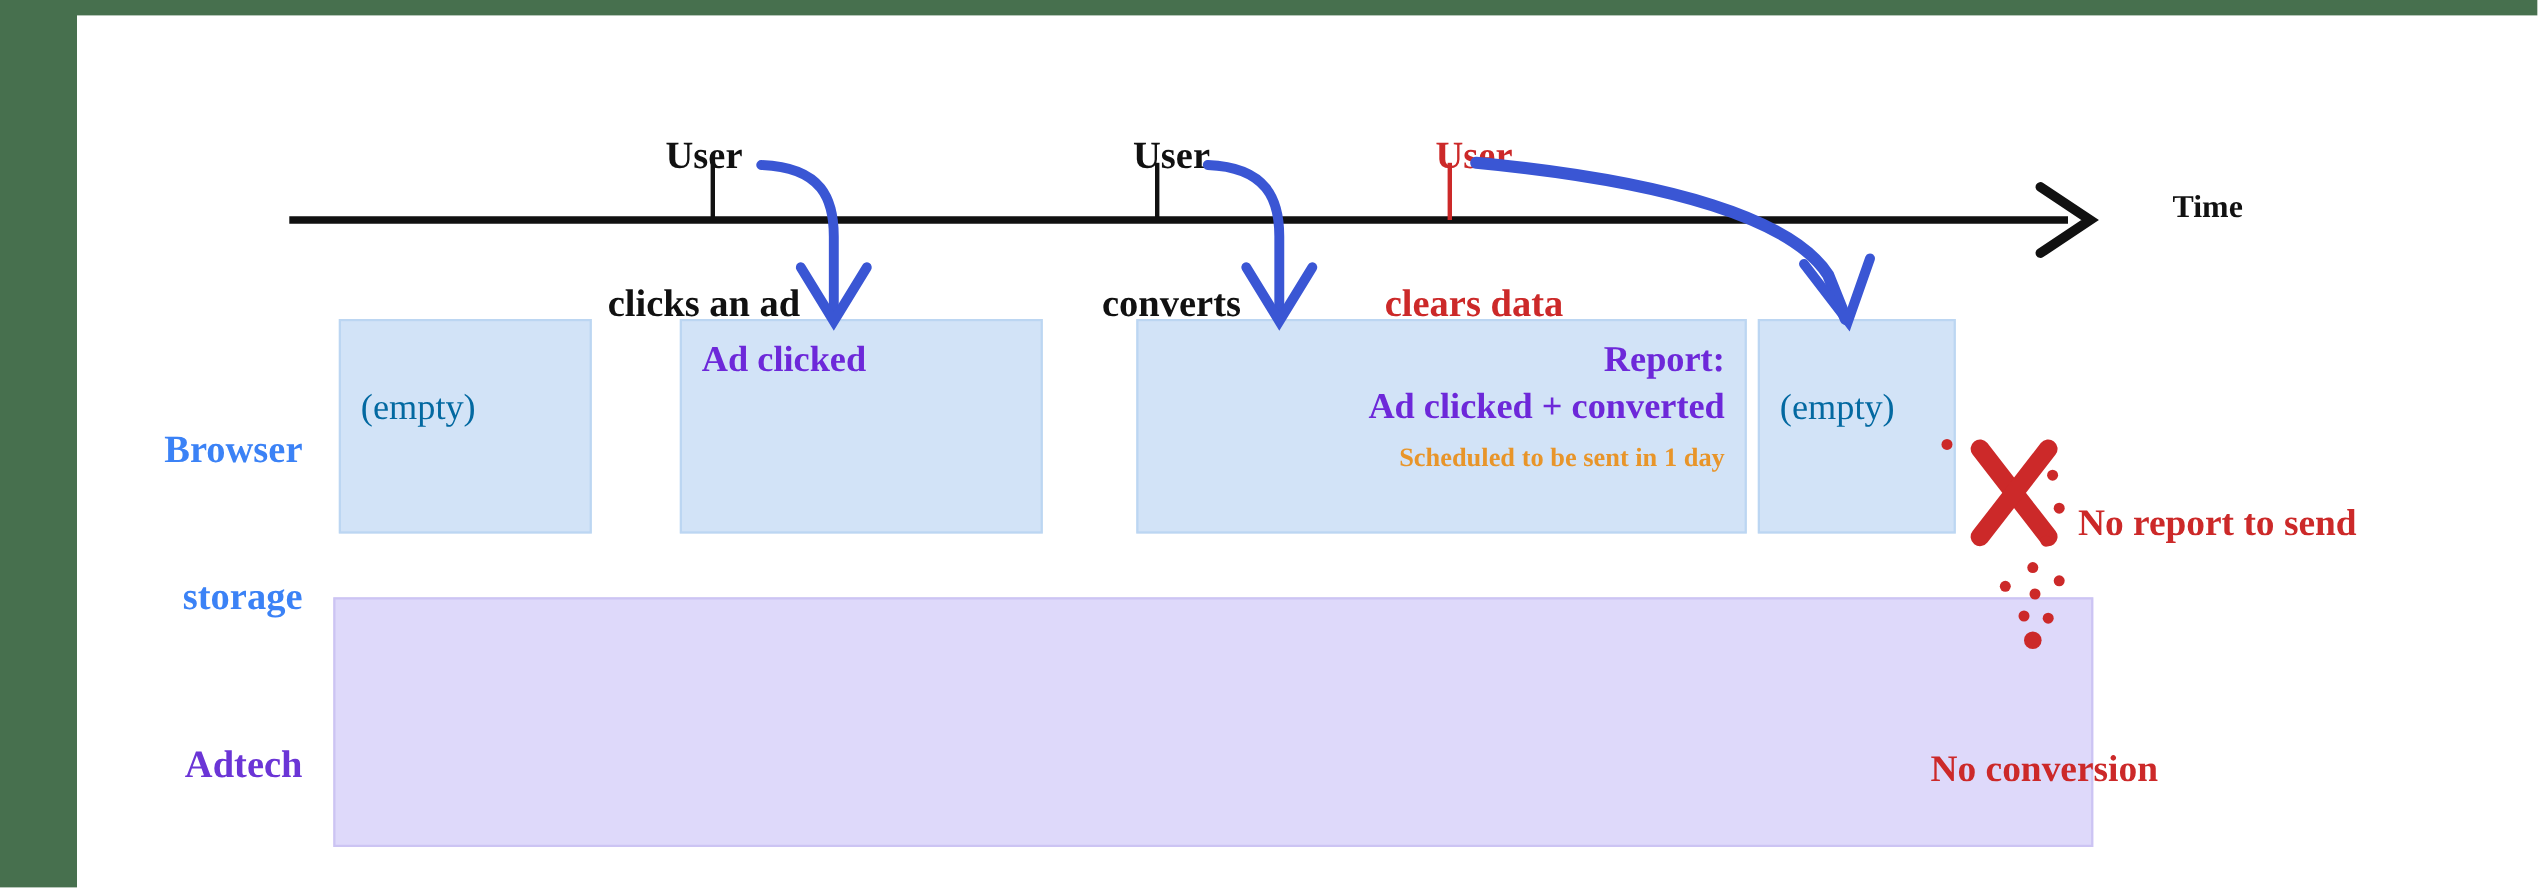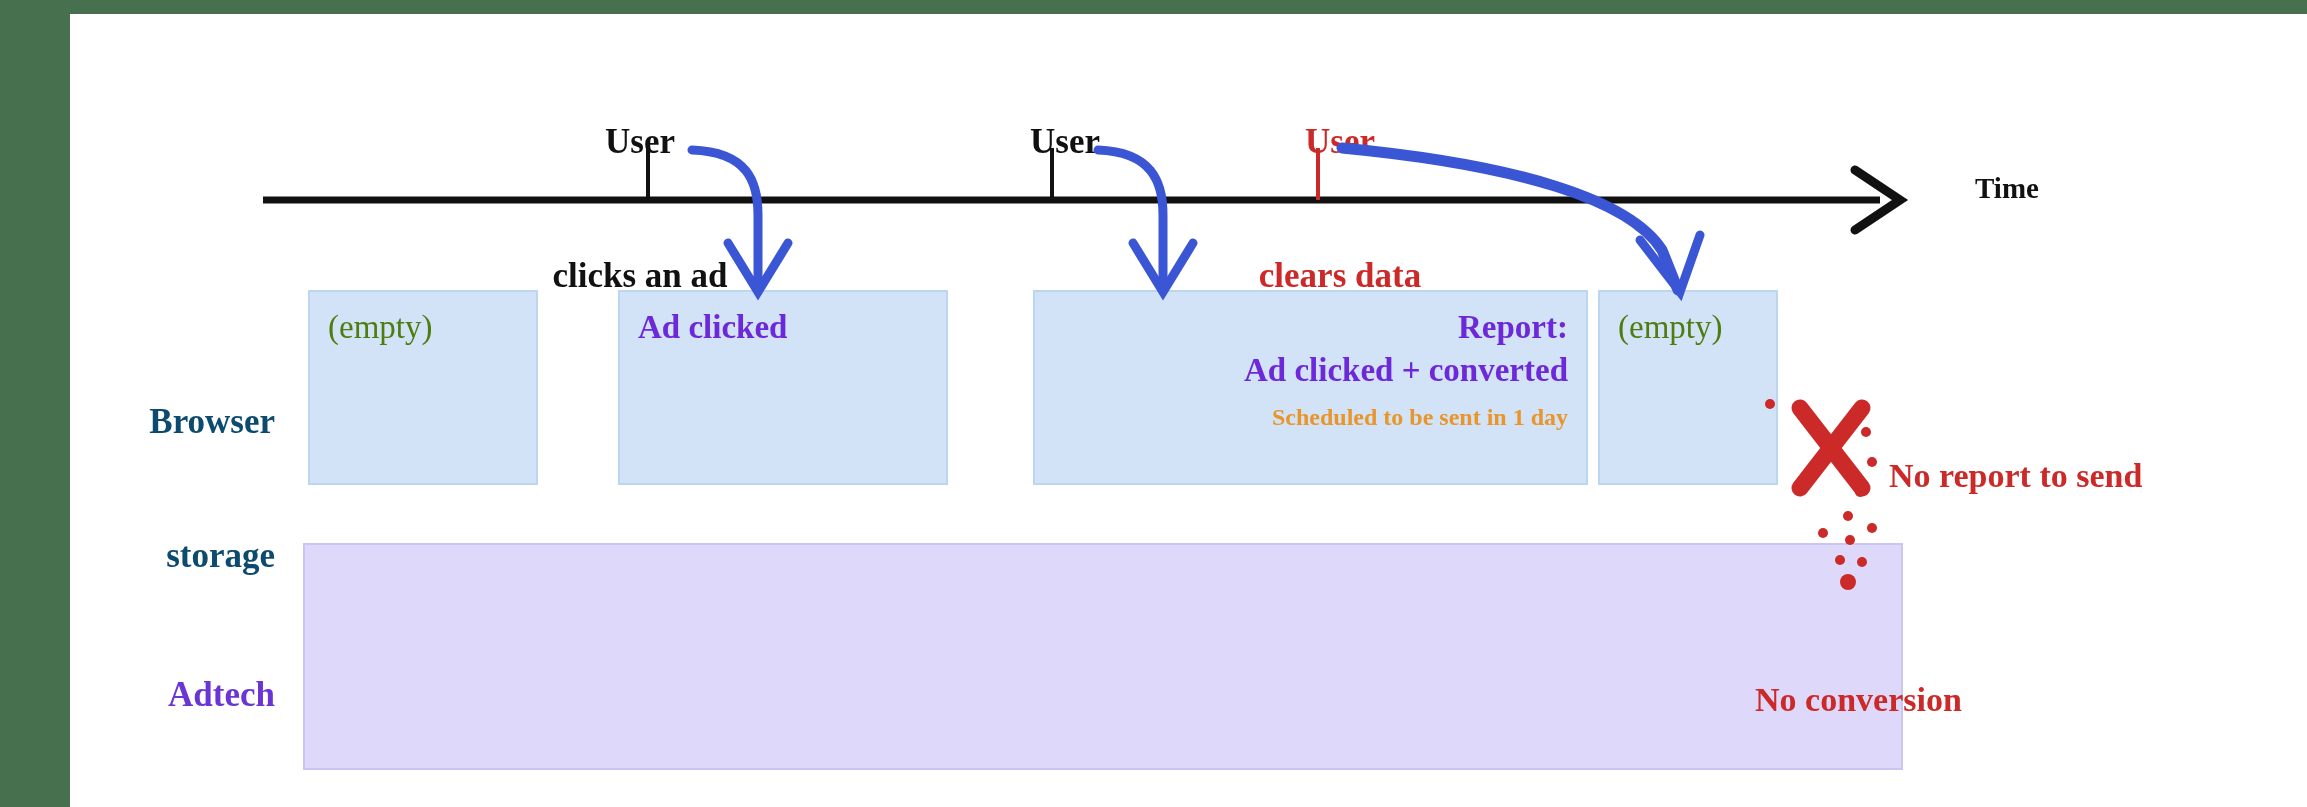--- a/index.html
+++ b/index.html
@@ -62,38 +62,38 @@
 
   
   .row-label {
     position: absolute;
     text-align: right;
     font-weight: 700;
     font-size: 35px;
     line-height: 1.28;
     white-space: pre;
   }
-  .row-label.browser { color: #0c4a6e; left: 60px; top: 310px; width: 215px; }
+  .row-label.browser { color: #3b82f6; left: 60px; top: 297px; width: 215px; }
   .row-label.adtech  { color: #6b35d6; left: 60px; top: 583px; width: 215px; }
 
   
   .storage-box {
     position: absolute;
     box-sizing: border-box;
     background: #d2e3f7;
     border: 2px solid #bcd6f2;
     padding: 14px 18px 0 18px;
   }
   .storage-line {
     font-size: 33px;
     line-height: 1.30;
     white-space: pre;
     font-weight: 500;
   }
-  .storage-line.muted   { color: #4d7c0f; }
+  .storage-line.muted   { color: #0369a1; margin-top: 44px; }
   .storage-line.primary { color: #6d28d9; font-weight: 700; }
   .storage-line.note    { color: #e8952a; font-size: 24px; font-weight: 700; margin-top: 10px; }
 
   
   .server-box {
     position: absolute;
     box-sizing: border-box;
     background: #ded9fa;
     border: 2px solid #ccc4f3;
   }
@@ -117,20 +117,21 @@
   <div class="edge-strip-top"></div>
   <div class="edge-strip-left"></div>
 
   <div class="event-caption neutral" style="left:490px; top:30px; width:300px;">
     <div>User</div>
     <div>clicks an ad</div>
   </div>
 
   <div class="event-caption neutral" style="left:940px; top:30px; width:250px;">
     <div>User</div>
+    <div>converts</div>
   </div>
 
   <div class="event-caption danger" style="left:1195px; top:30px; width:290px;">
     <div>User</div>
     <div>clears data</div>
   </div>
 
   <div class="time-axis-label">Time</div>
 
   <div class="row-label browser">

